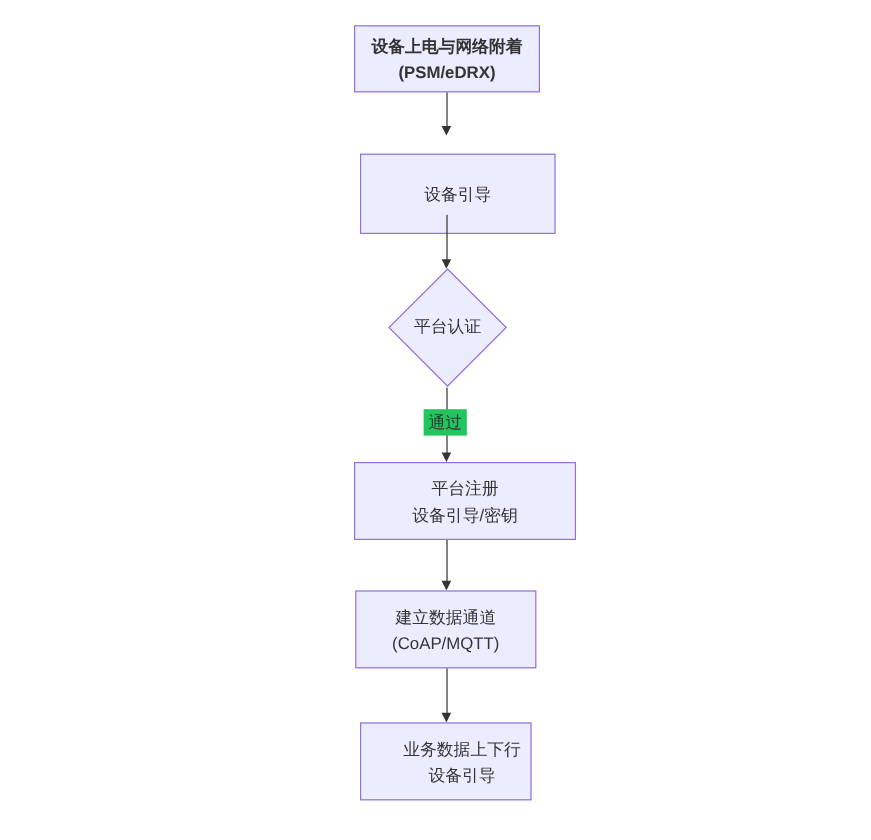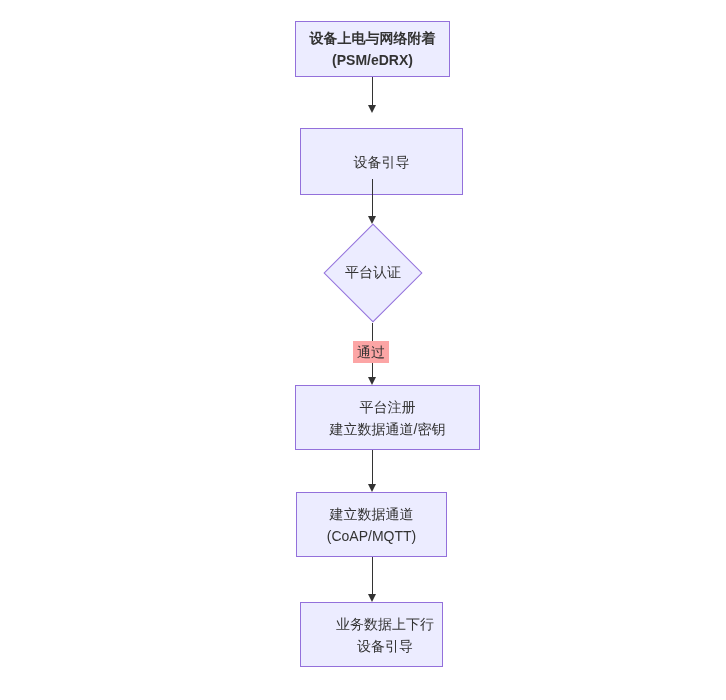--- a/index.html
+++ b/index.html
@@ -80,21 +80,21 @@
     align-items: center;
     justify-content: center;
     color: #333333;
     font-size: 14px;
   }
 
   .edge-label {
     position: absolute;
     left: 353px;
     top: 341px;
-    background: #fca5a5;
+    background: #22c55e;
     color: #333333;
     font-size: 14px;
     line-height: 18px;
     padding: 2px 4px;
     text-align: center;
     z-index: 2;
   }
 
   
   #node-power    { left: 295px; top: 21px;  width: 155px; height: 56px; font-weight: bold; }
@@ -131,21 +131,21 @@
   <div class="diamond-wrap">
     <div class="diamond-shape"></div>
     <div class="diamond-label">平台认证</div>
   </div>
 
   <div class="edge" id="edge-3"></div>
   <span class="edge-label">通过</span>
 
   <div class="node" id="node-register">
     <span>平台注册</span>
-    <span>建立数据通道/密钥</span>
+    <span>设备引导/密钥</span>
   </div>
 
   <div class="edge" id="edge-4"></div>
 
   <div class="node" id="node-channel">
     <span>建立数据通道</span>
     <span>(CoAP/MQTT)</span>
   </div>
 
   <div class="edge" id="edge-5"></div>

